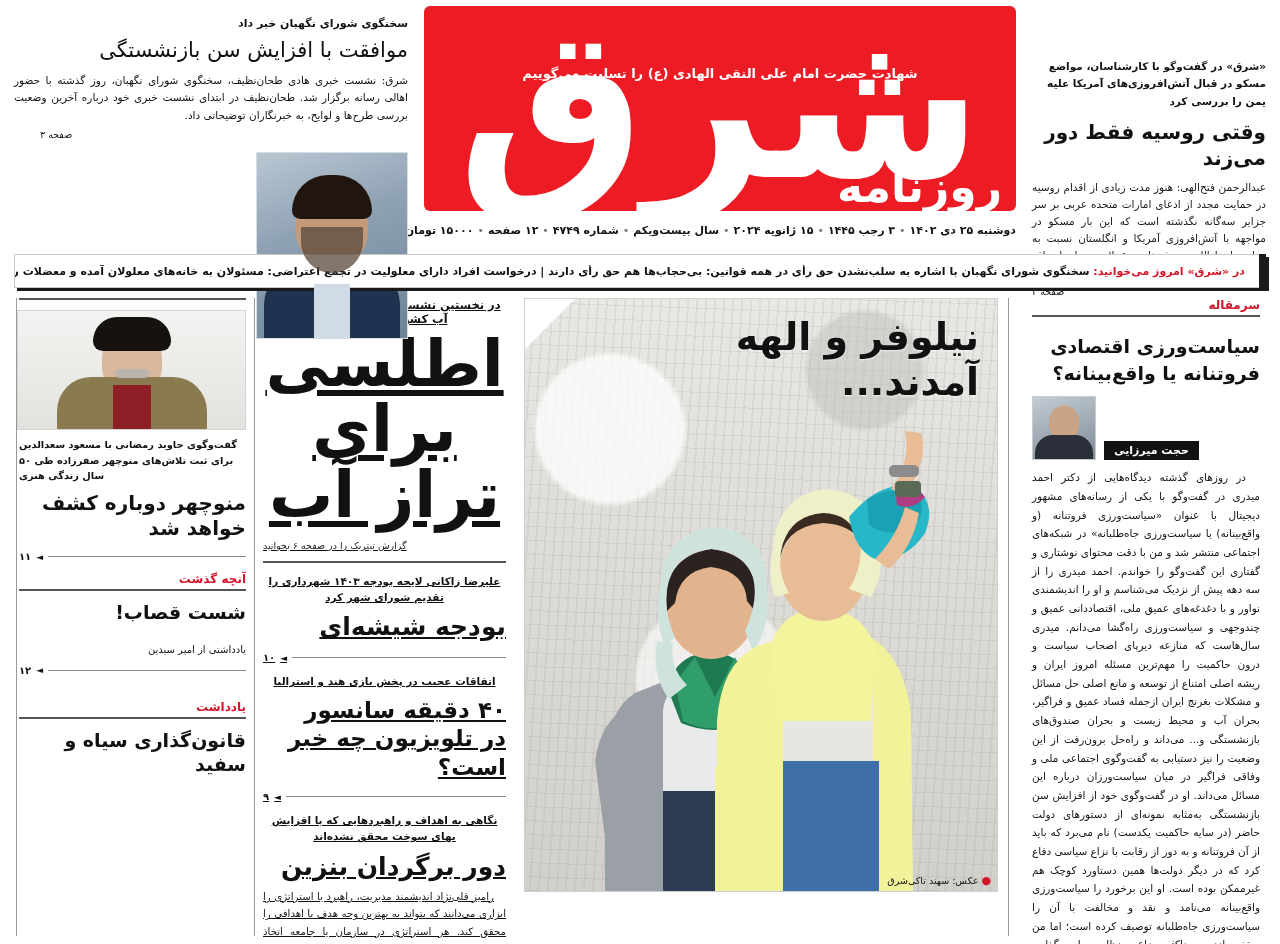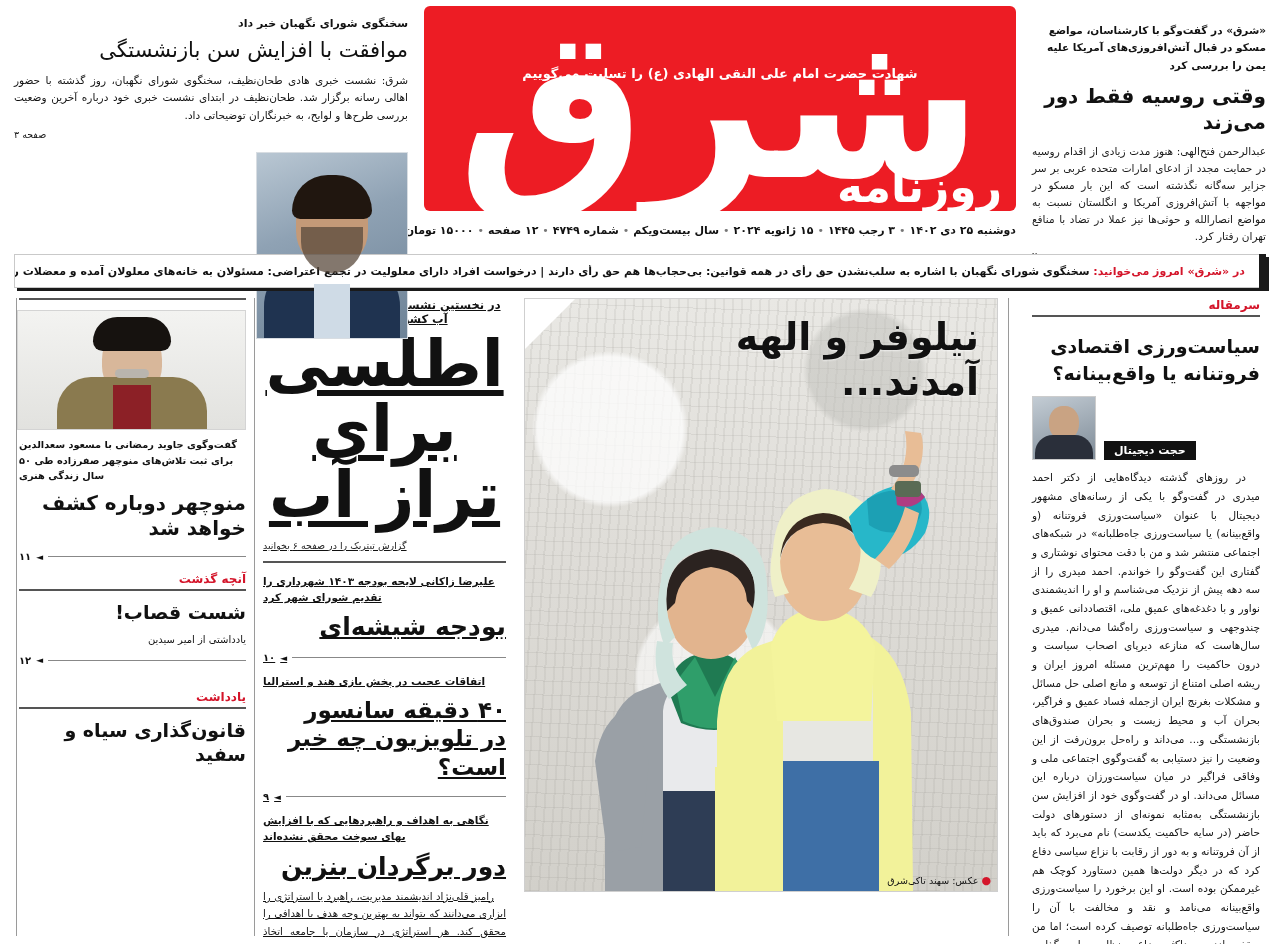--- a/index.html
+++ b/index.html
@@ -22,21 +22,21 @@
   }
   
   .teaser-right{
     width:258px;box-sizing:border-box;
     padding:22px 14px 0 10px;
     text-align:justify;
     direction:rtl;
   }
   .teaser-right .kicker{
     font-size:10.5px;line-height:1.65;font-weight:700;color:#111;
-    text-align:right;letter-spacing:-.2px;
+    text-align:right;letter-spacing:-.2px;margin-top:36px;
   }
   .teaser-right .headline{
     font-size:20px;font-weight:bold;line-height:1.3;margin:9px 0 8px 0;
     text-align:right;letter-spacing:-.5px;
   }
   .teaser-right .body{
     font-size:10.5px;line-height:1.62;text-align:justify;color:#1a1a1a;
   }
   .teaser-right .pageref{font-size:9.5px;margin-top:5px;text-align:left;}
 
@@ -78,21 +78,21 @@
     width:418px;box-sizing:border-box;display:flex;flex-direction:column;
     padding:17px 10px 0 14px;gap:12px;direction:rtl;
   }
   .teaser-left .txt{flex:1;text-align:justify;}
   .teaser-left .kicker{font-size:11px;font-weight:700;text-align:right;}
   .teaser-left .headline{
     font-size:21px;font-weight:normal;line-height:1.28;margin:7px 0 8px 0;
     text-align:right;letter-spacing:-.5px;
   }
   .teaser-left .body{font-size:10.5px;line-height:1.65;text-align:justify;}
-  .teaser-left .pageref{font-size:9.5px;margin-top:5px;text-align:left;}
+  .teaser-left .pageref{font-size:9.5px;margin-top:5px;text-align:left;margin-left:26px;}
   .portrait{
     width:150px;height:185px;flex:none;
     background:linear-gradient(160deg,#b9c7d3 0%,#8fa2b4 40%,#6d8296 100%);
     border:1px solid #d8dde2;position:relative;overflow:hidden;
   }
   .portrait.p1::before{
     content:"";position:absolute;left:50%;top:16%;transform:translateX(-50%);
     width:72px;height:84px;border-radius:46% 46% 42% 42%;
     background:#c49a78;
   }
@@ -179,21 +179,21 @@
     letter-spacing:-.2px;
   }
   .center-headline{
     font-size:64px;font-weight:bold;line-height:1.02;text-align:center;
     letter-spacing:-2px;margin:4px 0 0 0;
   }
   .center-headline .l2{display:block;}
   .center-byline{font-size:9.5px;text-align:left;margin-top:12px;color:#222;}
 
   .mid-item{margin-bottom:6px;}
-  .mid-kicker{font-size:10.5px;font-weight:700;line-height:1.55;text-align:left;}
+  .mid-kicker{font-size:10.5px;font-weight:700;line-height:1.55;text-align:center;}
   .mid-headline{
     font-size:25px;font-weight:bold;line-height:1.24;text-align:right;
     margin-top:6px;letter-spacing:-.8px;
   }
   .mid-headline.small{font-size:23px;}
   .pagebar{display:flex;align-items:center;gap:5px;margin:10px 0 10px 0;direction:ltr;}
   .pagebar .num{font-size:10px;color:#111;font-weight:700;}
   .pagebar .arrow{font-size:9px;color:#111;}
   .pagebar .line{flex:1;height:1px;background:#888;}
   .mid-body{font-size:10.2px;line-height:1.72;text-align:justify;color:#151515;}
@@ -255,21 +255,21 @@
     position:absolute;left:50%;bottom:0;transform:translateX(-50%);
     width:150px;height:52px;border-radius:34px 34px 0 0;background:#8a7a4f;z-index:2;
   }
   .lp-shirt{
     position:absolute;left:50%;bottom:0;transform:translateX(-50%);
     width:38px;height:44px;background:#8c2026;z-index:3;
   }
   .left-kicker{font-size:9.8px;line-height:1.6;font-weight:700;text-align:left;margin-top:7px;}
   .left-headline{font-size:20px;font-weight:bold;text-align:right;margin-top:7px;letter-spacing:-.5px;line-height:1.25;}
   .left-headline.sm{font-size:19px;}
-  .left-sub{font-size:10px;text-align:right;margin-top:9px;}
+  .left-sub{font-size:10px;text-align:right;margin-top:19px;}
   .spacer-sm{height:6px;}
 </style>
 </head>
 <body>
 
 <div class="page">
 
   <div class="masthead-zone">
 
     <div class="teaser-right">
@@ -315,21 +315,21 @@
   <div class="main">
 
     <div class="col-right">
       <div class="sec-label">سرمقاله</div>
       <div class="rule-thick"></div>
       <div class="edit-title">
         <span>سیاست‌ورزی اقتصادی</span><br>
         <span>فروتنانه یا واقع‌بینانه؟</span>
       </div>
       <div class="author-row">
-        <div class="author-name">حجت دیجیتال</div>
+        <div class="author-name">حجت میرزایی</div>
         <div class="author-photo"></div>
       </div>
       <div class="edit-body">
         <p>در روزهای گذشته دیدگاه‌هایی از دکتر احمد میدری در گفت‌وگو با یکی از رسانه‌های مشهور دیجیتال با عنوان «سیاست‌ورزی فروتنانه (و واقع‌بینانه) یا سیاست‌ورزی جاه‌طلبانه» در شبکه‌های اجتماعی منتشر شد و من با دقت محتوای نوشتاری و گفتاری این گفت‌وگو را خواندم. احمد میدری را از سه دهه پیش از نزدیک می‌شناسم و او را اندیشمندی نواور و با دغدغه‌های عمیق ملی، اقتصاددانی عمیق و چندوجهی و سیاست‌ورزی راه‌گشا می‌دانم. میدری سال‌هاست که منازعه دیرپای اصحاب سیاست و درون حاکمیت را مهم‌ترین مسئله امروز ایران و ریشه اصلی امتناع از توسعه و مانع اصلی حل مسائل و مشکلات بغرنج ایران ازجمله فساد عمیق و فراگیر، بحران آب و محیط زیست و بحران صندوق‌های بازنشستگی و... می‌داند و راه‌حل برون‌رفت از این وضعیت را نیز دستیابی به گفت‌وگوی اجتماعی ملی و وفاقی فراگیر در میان سیاست‌ورزان درباره این مسائل می‌داند. او در گفت‌وگوی خود از افزایش سن بازنشستگی به‌مثابه نمونه‌ای از دستورهای دولت حاضر (در سایه حاکمیت یکدست) نام می‌برد که باید از آن فروتنانه و به دور از رقابت با نزاع سیاسی دفاع کرد که در دیگر دولت‌ها همین دستاورد کوچک هم غیرممکن بوده است. او این برخورد را سیاست‌ورزی واقع‌بینانه می‌نامد و نقد و مخالفت با آن را سیاست‌ورزی جاه‌طلبانه توصیف کرده است؛ اما من سقف بلند و حداکثر بضاعت نظام سیاست‌گذاری ایران برای حل مسئله را در همین حد برآورد نمی‌کنم و قطعا نقد بلکه مخالفت با همین سیاست «افزایش سن بازنشستگی به‌عنوان تنها راه‌حل و همه راه‌حل موجود در برنامه پنج‌ساله هفتم» را راه جاه‌طلبانه، بلکه سیاست‌ورزی واقع‌بینانه مردانه و دفاع خردمندانه از حقوق خویش (و آن هم حقوق من و او و من) و سادنگارانه می‌دانم. برخی از دلایل خودم را هم می‌شمرم:
 اول؛ هر یک بحران پیچیده، چندوجهی، چندسطحی و چند</p>
       </div>
     </div>
 
     <div class="col-center">
       <div class="photo-frame">

